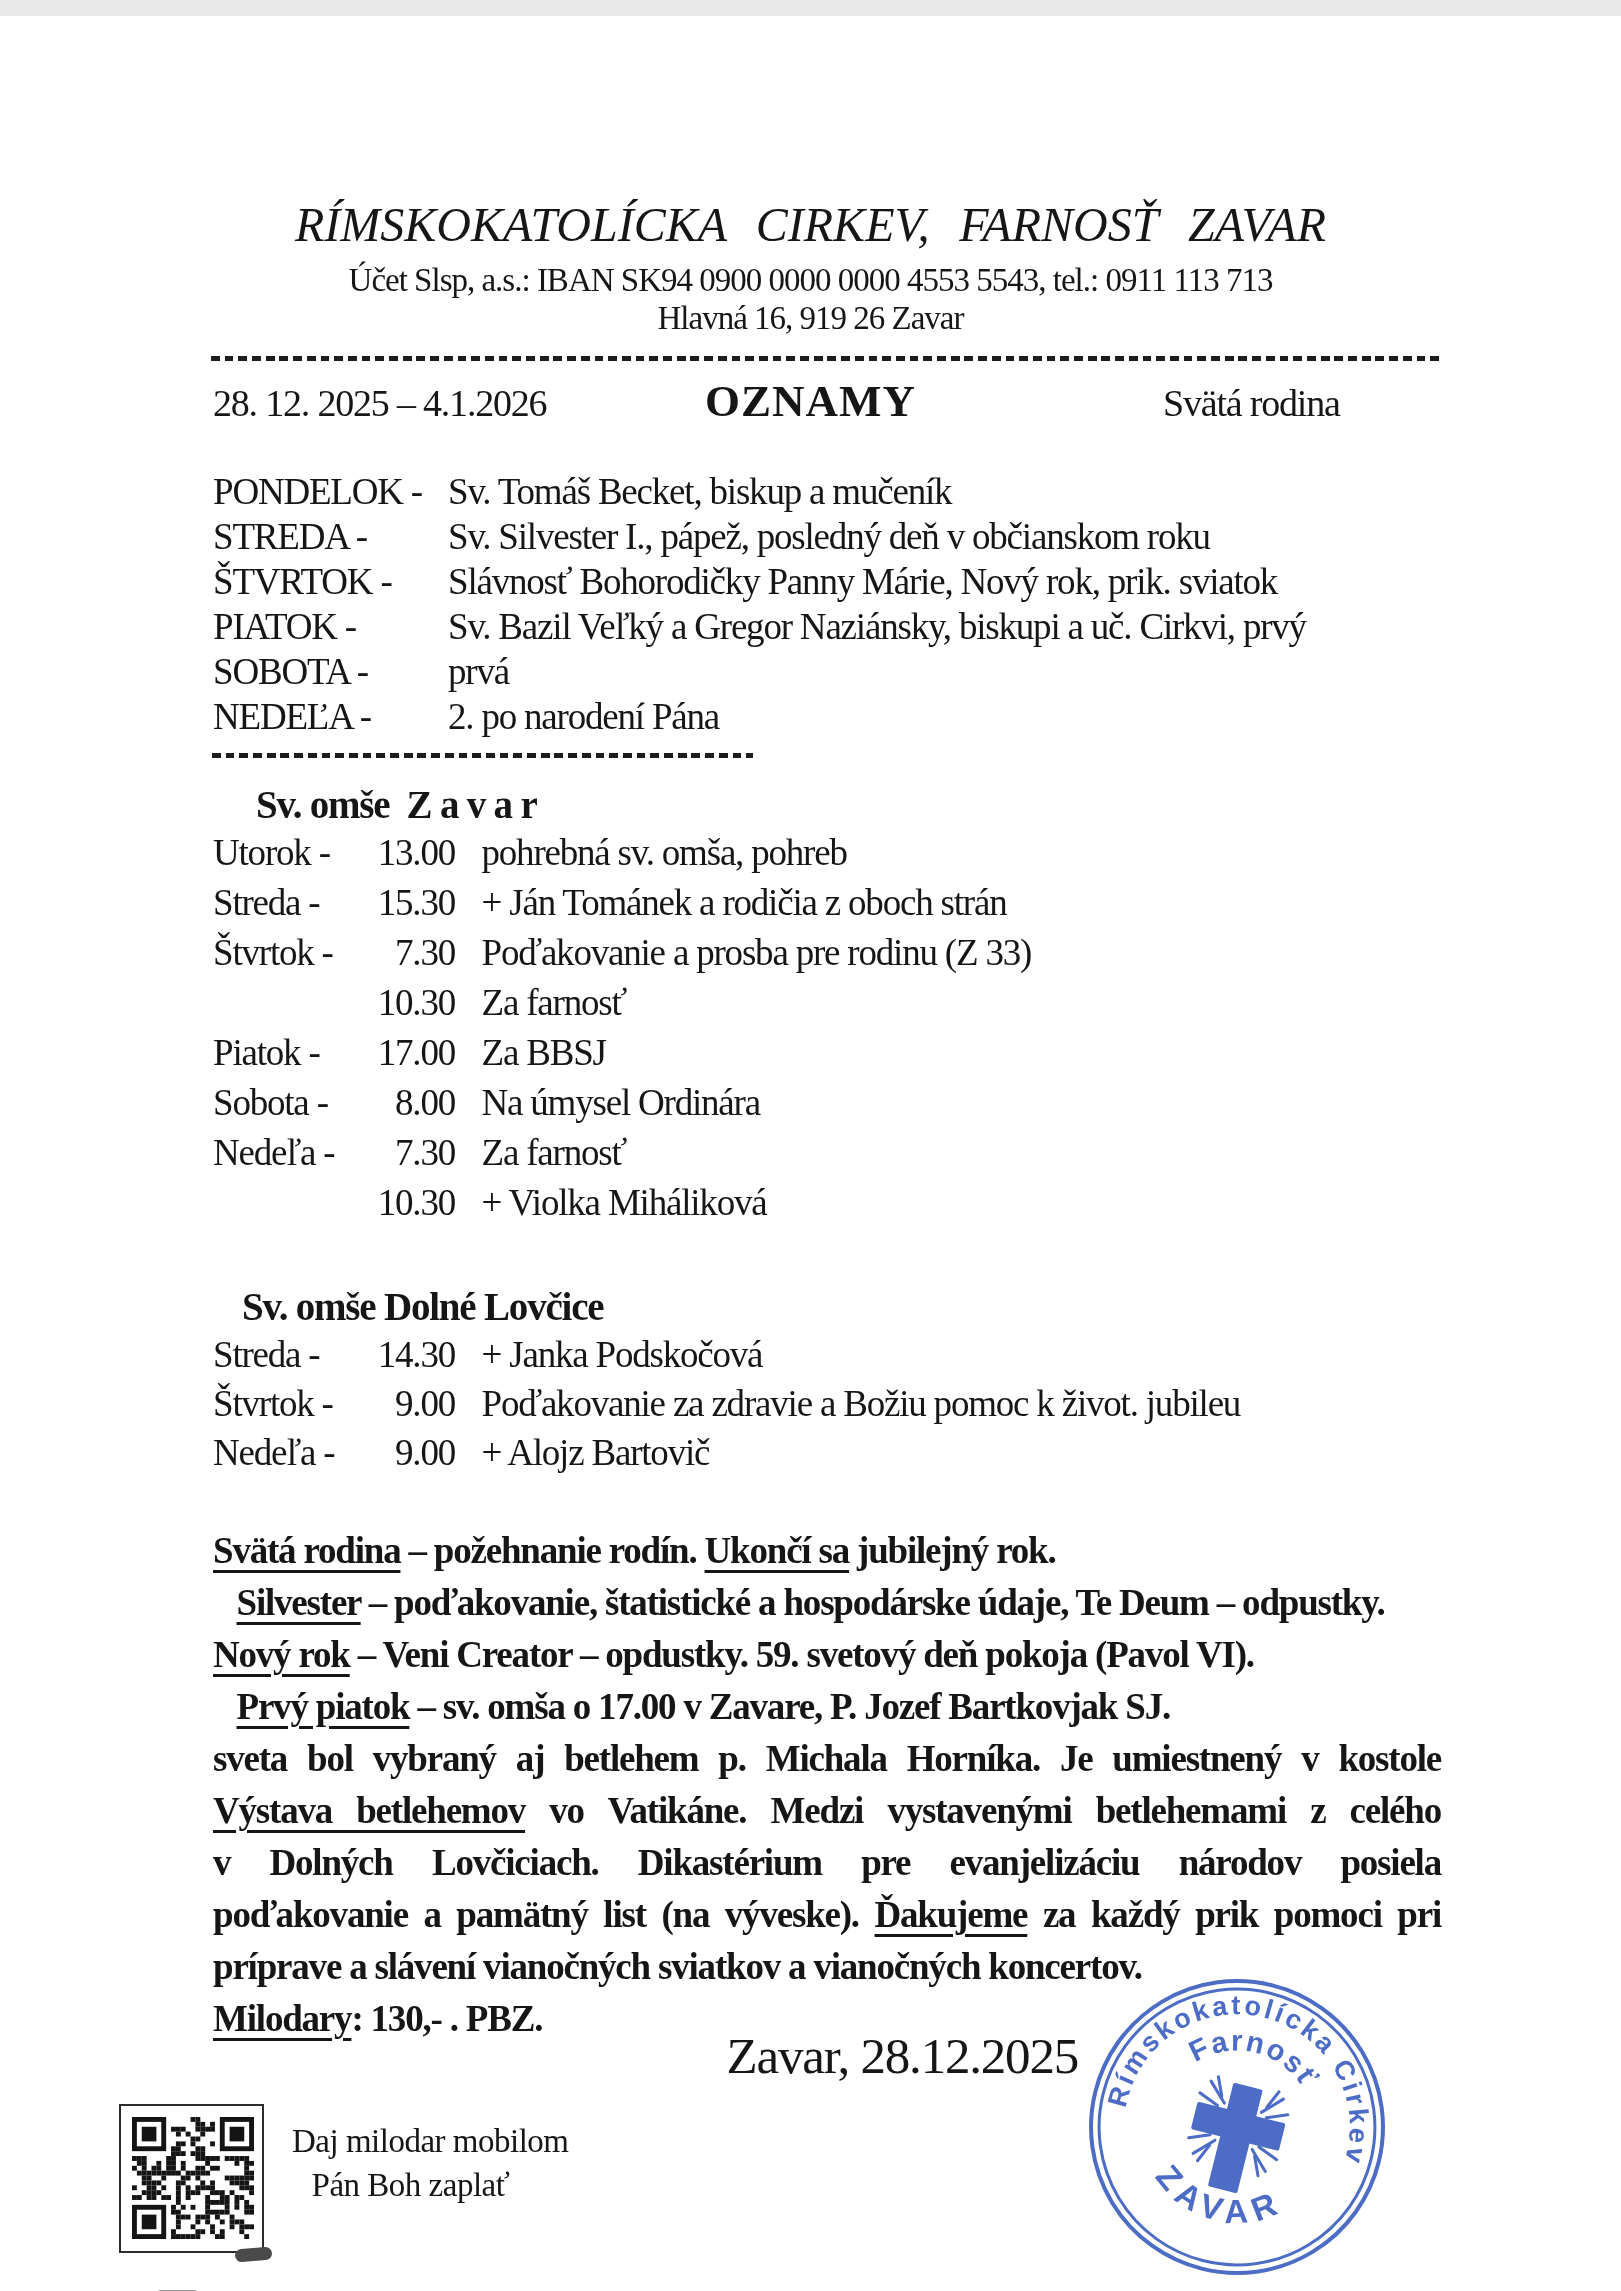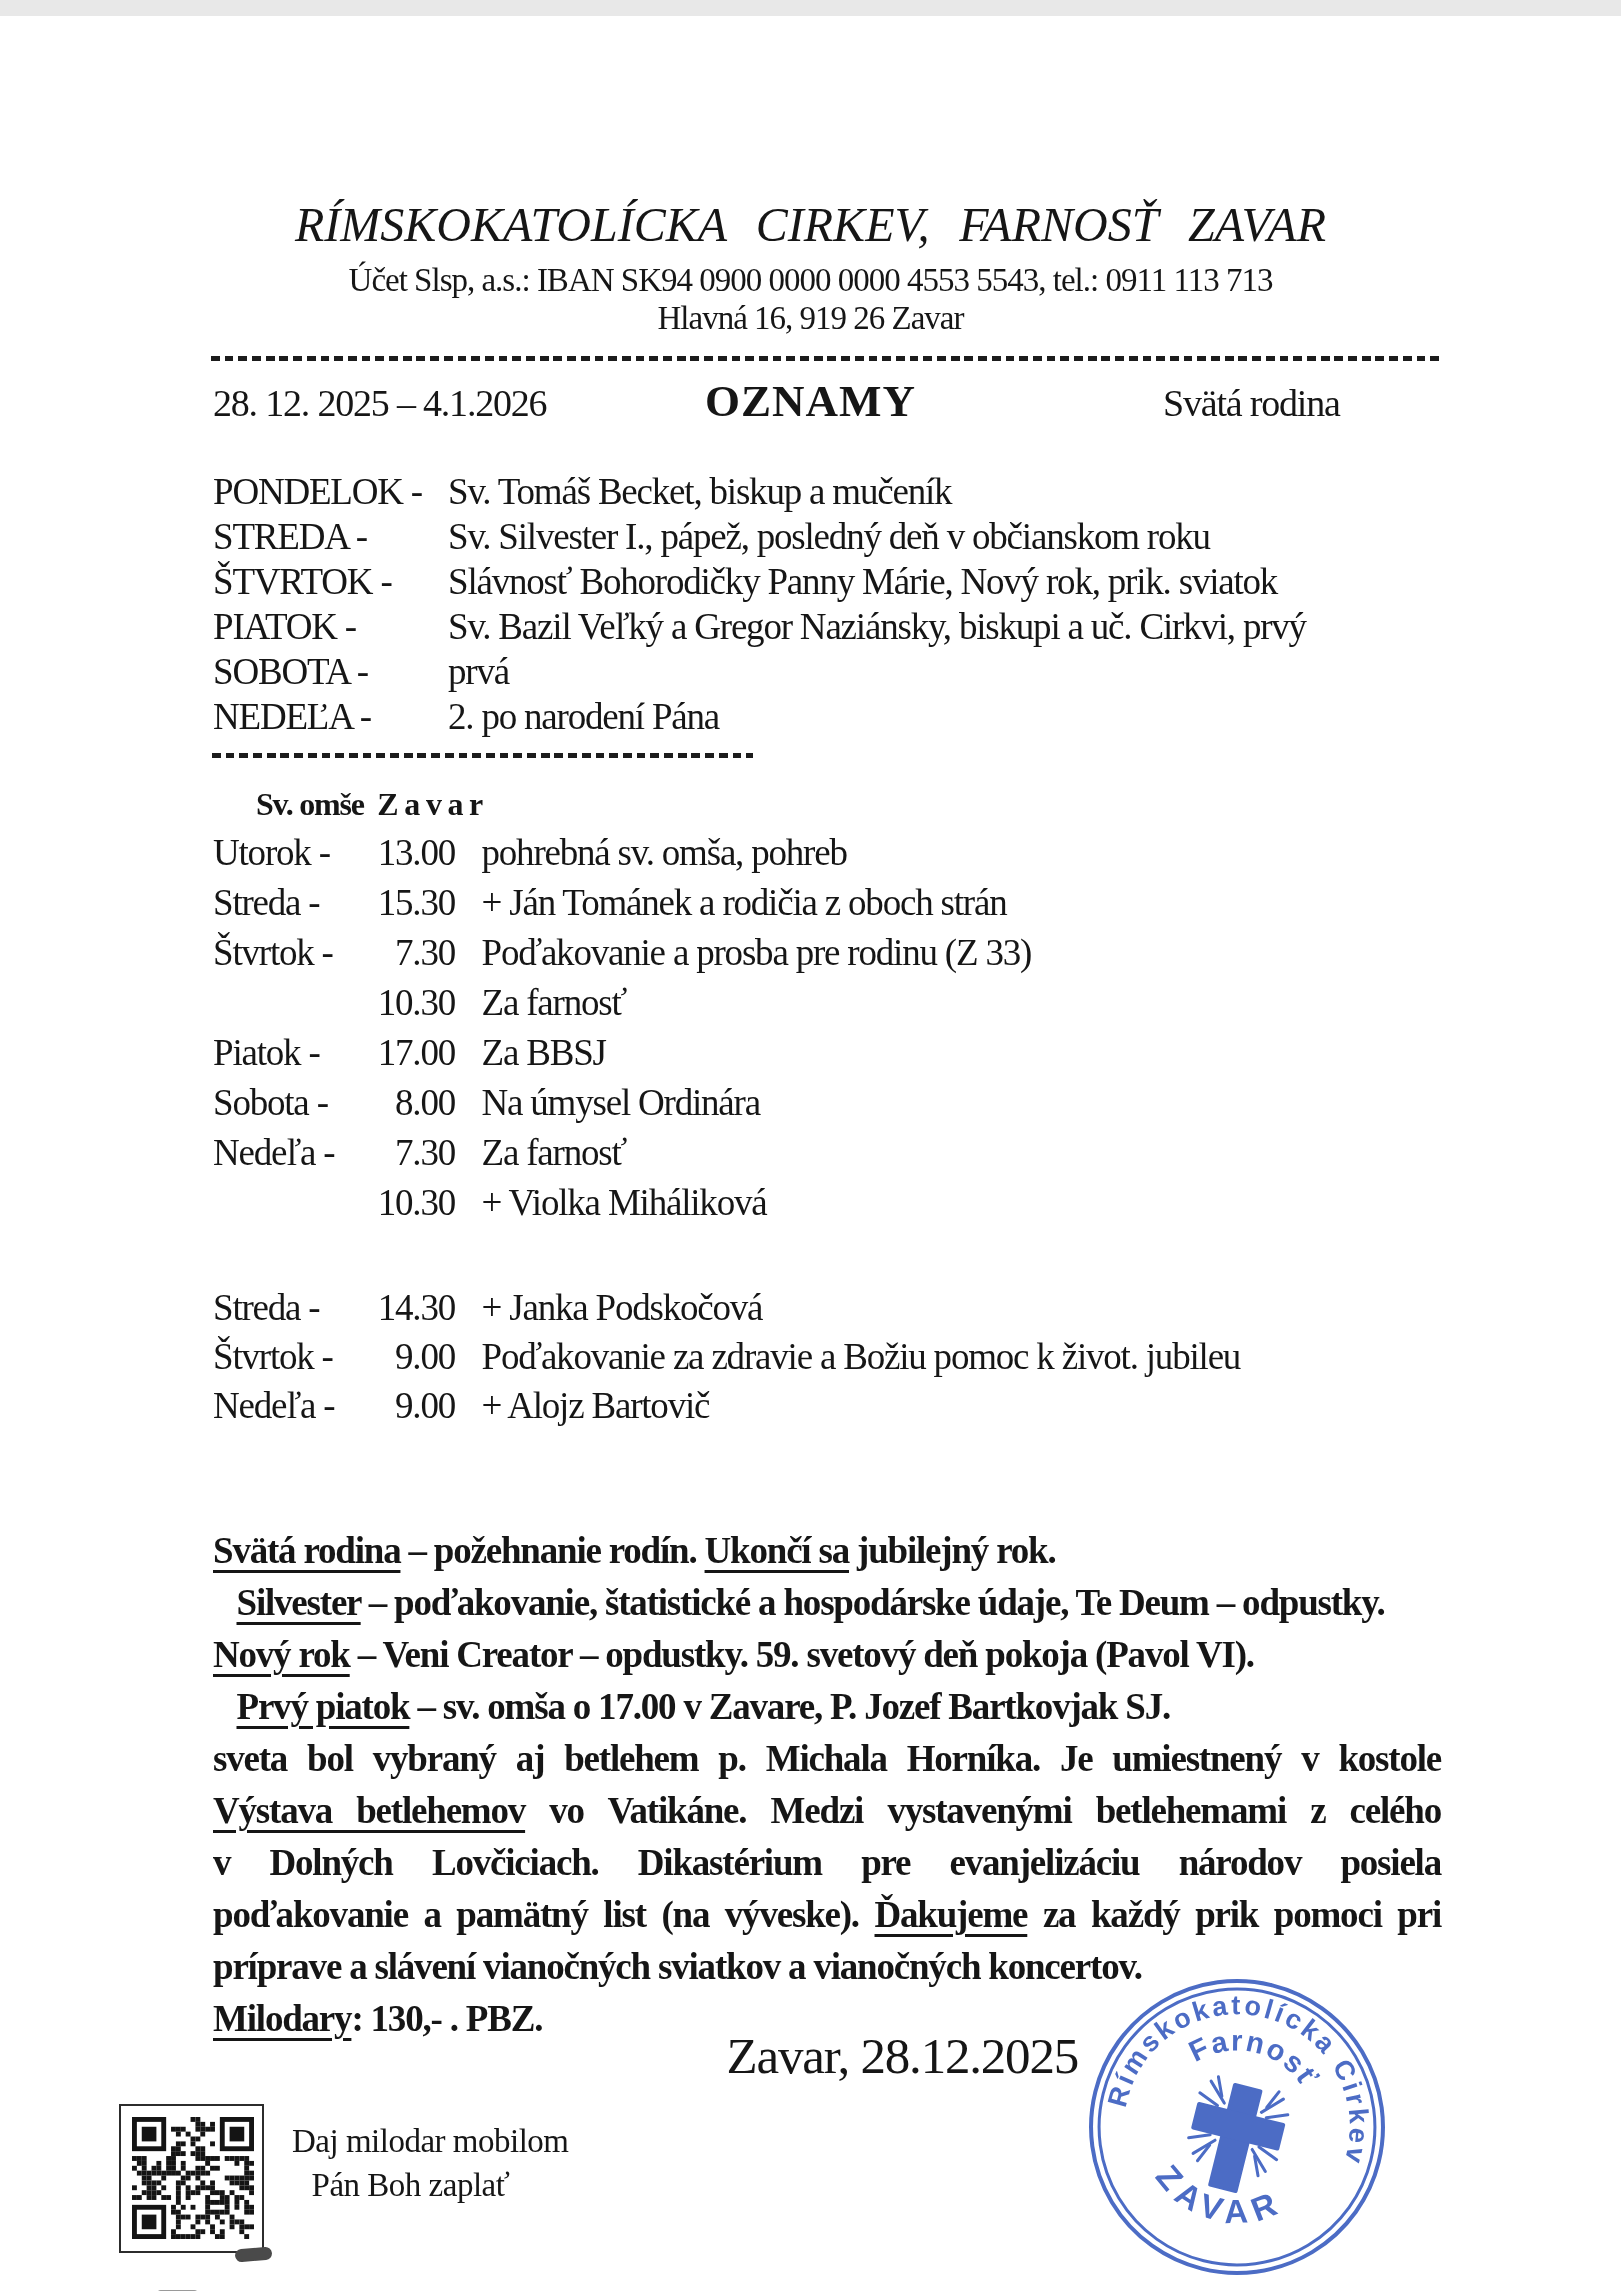--- a/index.html
+++ b/index.html
@@ -26,21 +26,21 @@
   .feast  { position:absolute; top:365px; left:1163px; font-size:38px; white-space:nowrap; }
   
   .week-list { position:absolute; top:453px; left:213px; width:1304px; font-size:37px; line-height:45px; }
   .week-row { display:flex; }
   .week-day { width:235px; flex:none; white-space:nowrap; }
   .week-text { white-space:nowrap; }
   
   .masses { position:absolute; left:213px; font-size:37px; }
   .masses-zavar { top:765px; }
   .masses-lovcice { top:1267px; }
-  .masses-heading { font-weight:bold; font-size:32px; white-space:pre; margin-left:43px; line-height:47px; }
+  .masses-heading { font-weight:bold; font-size:39px; white-space:pre; margin-left:43px; line-height:47px; }
   .masses-lovcice .masses-heading { margin-left:29px; }
   .mass-row { display:flex; line-height:50px; }
   .masses-lovcice .mass-row { line-height:49px; }
   .mass-day { width:144px; flex:none; white-space:nowrap; }
   .mass-time { width:98px; flex:none; text-align:right; }
   .mass-int { margin-left:26.5px; white-space:nowrap; }
   
   .notes { position:absolute; top:1509px; left:213px; width:1228px; font-size:37px; line-height:52px;font-weight:bold; }
   .note { white-space:pre-wrap; }
   .note.indent { padding-left:23.5px; }
@@ -150,20 +150,21 @@
       <span class="mass-int">Za farnosť</span>
     </div>
     <div class="mass-row">
       <span class="mass-day"></span>
       <span class="mass-time">10.30</span>
       <span class="mass-int">+ Violka Miháliková</span>
     </div>
   </div>
 
   <div class="masses masses-lovcice">
+    <div class="masses-heading">Sv. omše Dolné Lovčice</div>
     <div class="mass-row">
       <span class="mass-day">Streda -</span>
       <span class="mass-time">14.30</span>
       <span class="mass-int">+ Janka Podskočová</span>
     </div>
     <div class="mass-row">
       <span class="mass-day">Štvrtok -</span>
       <span class="mass-time">9.00</span>
       <span class="mass-int">Poďakovanie za zdravie a Božiu pomoc k život. jubileu</span>
     </div>

